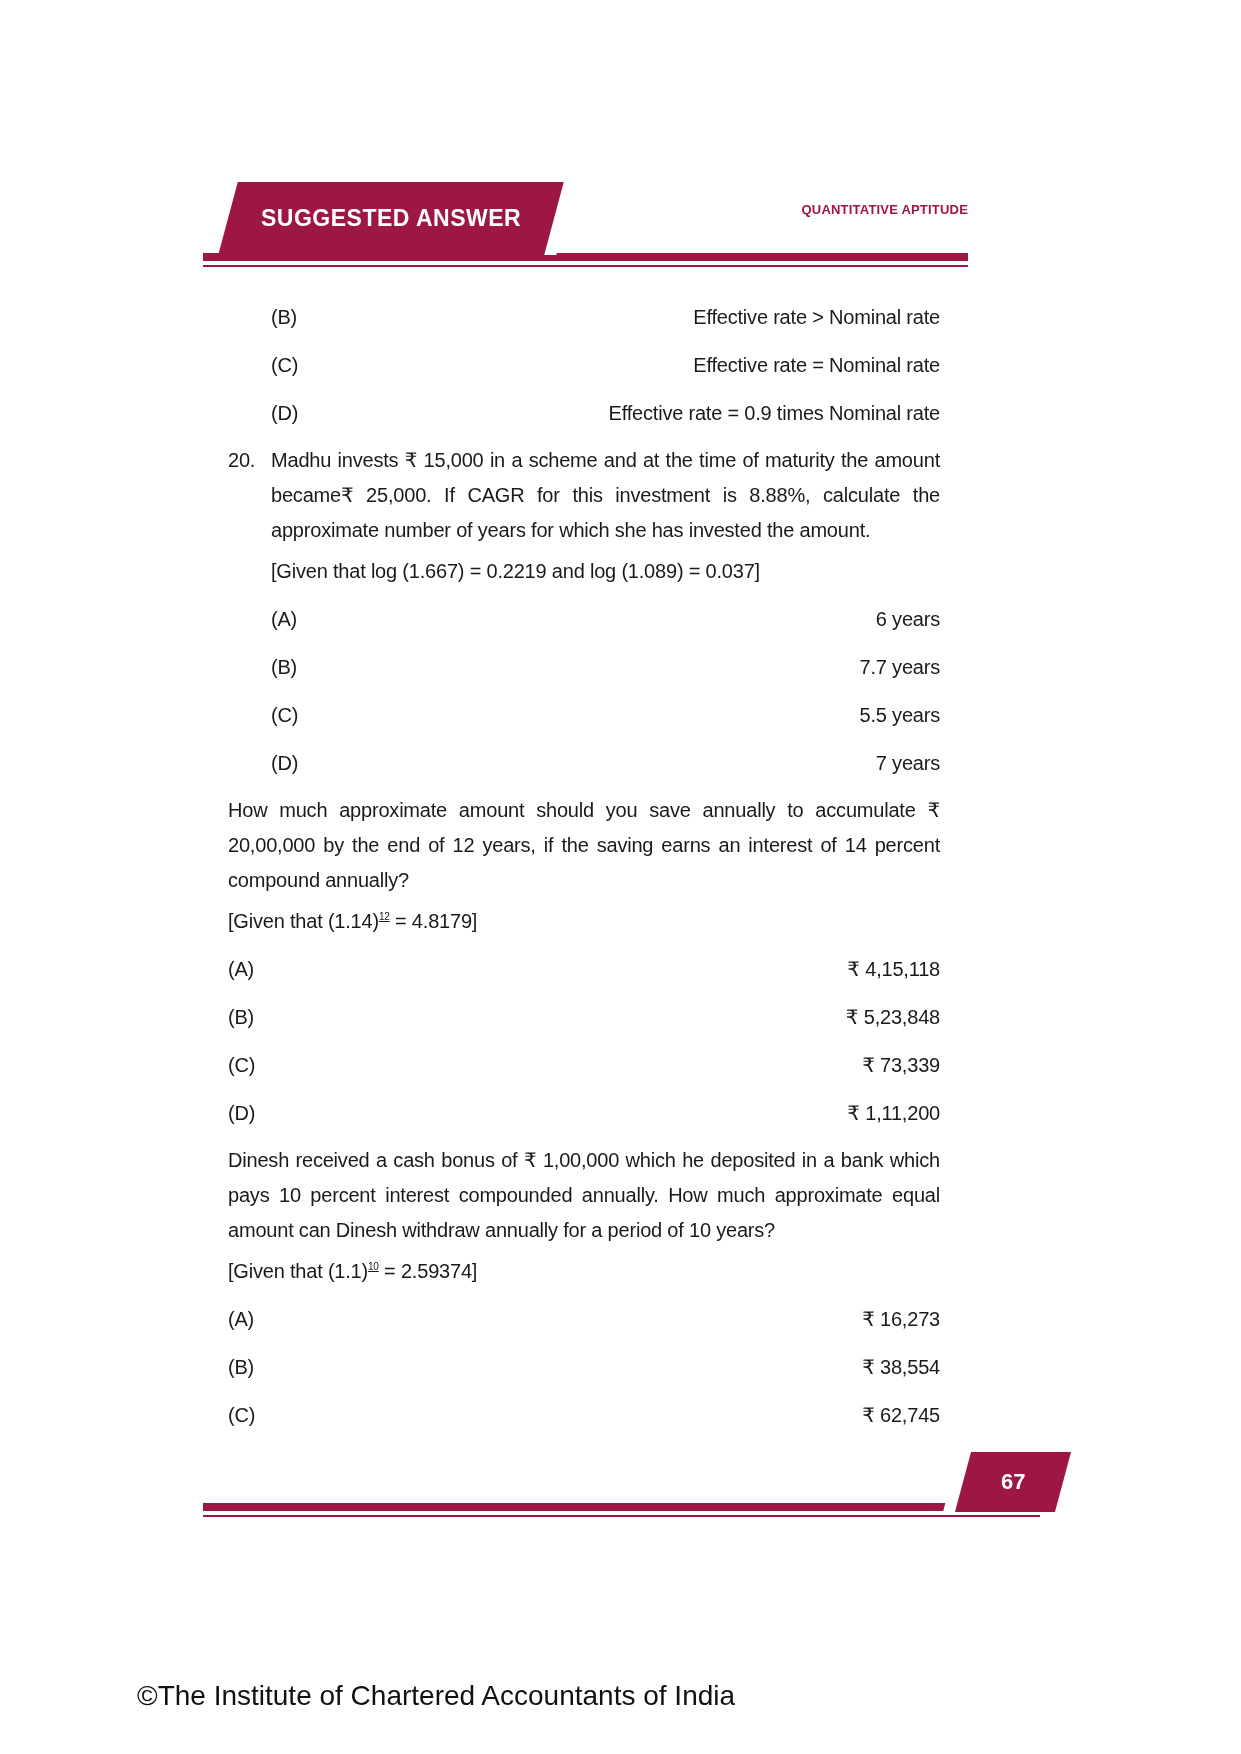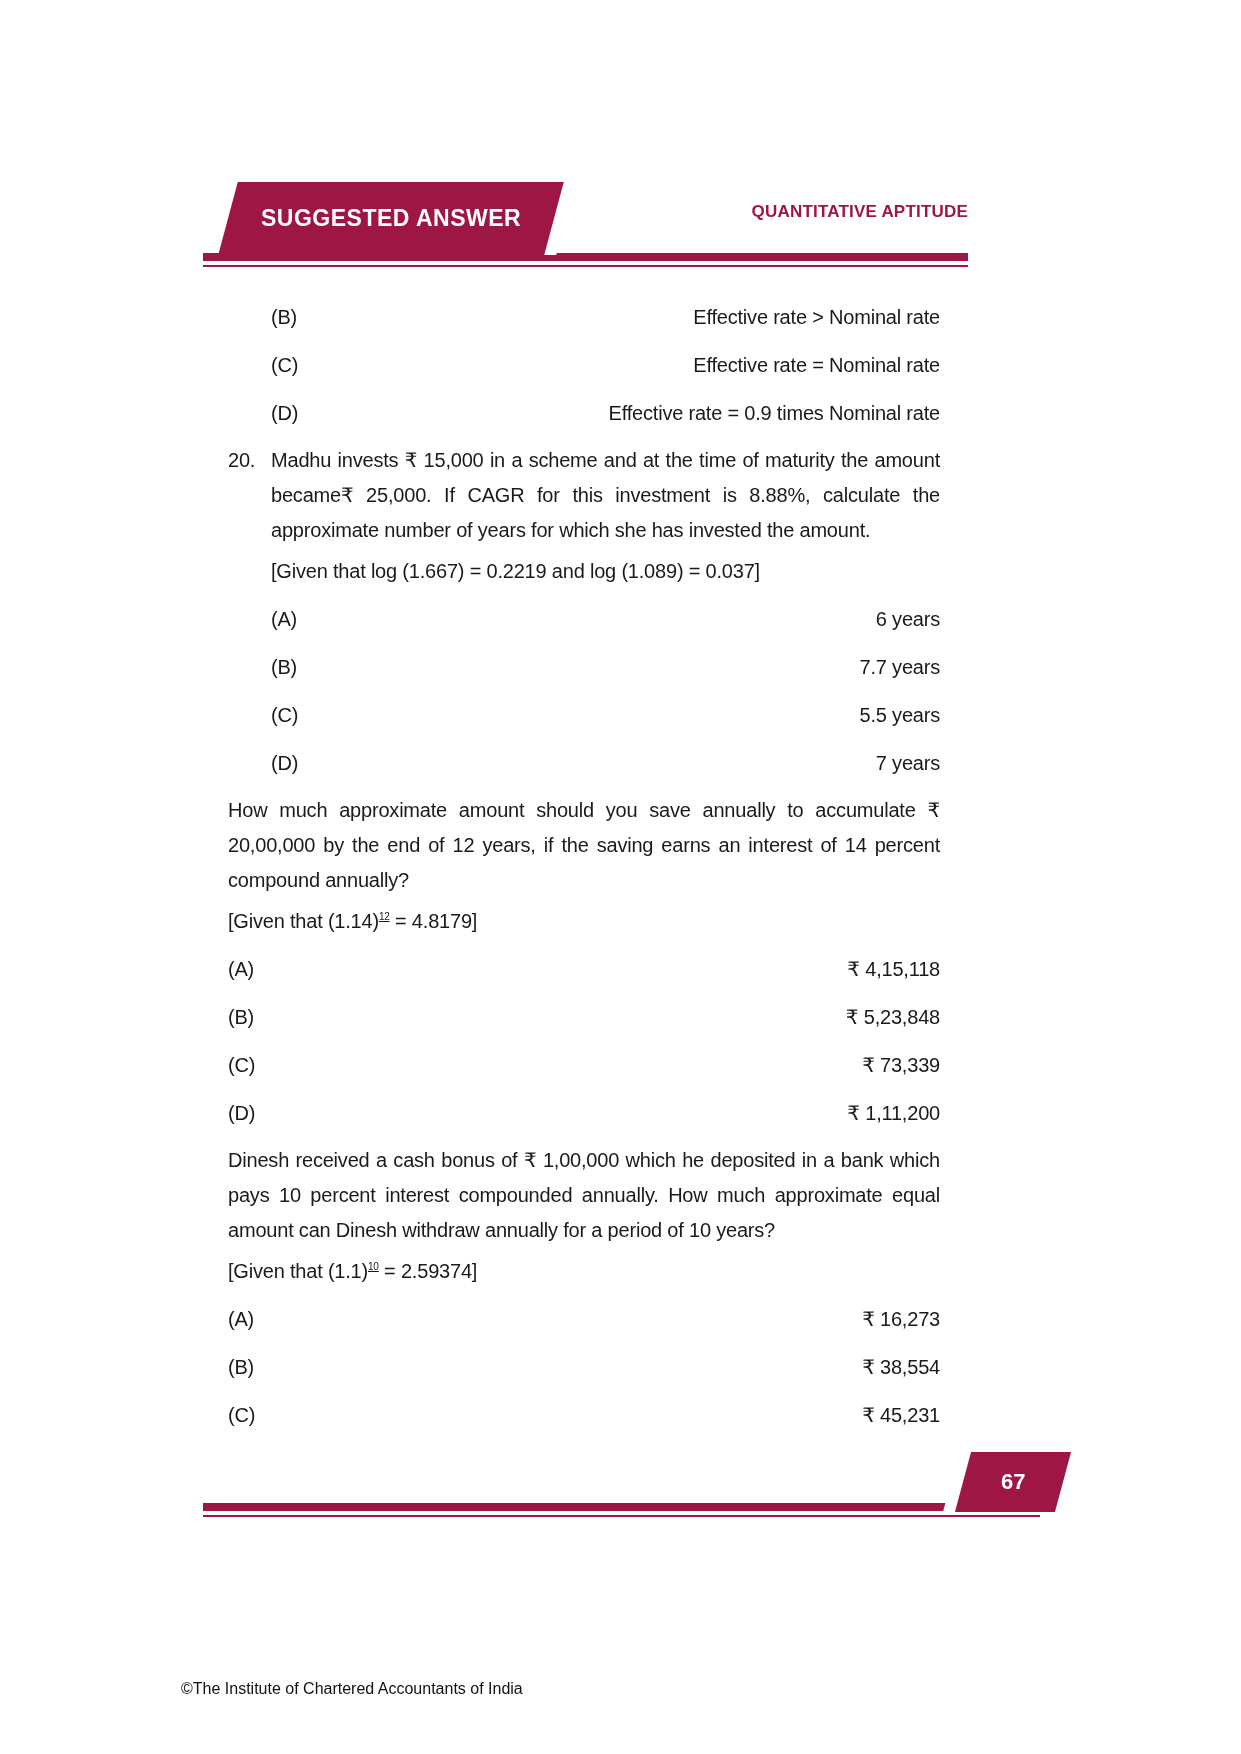--- a/index.html
+++ b/index.html
@@ -31,21 +31,21 @@
     font-weight: bold;
     font-size: 23px;
     letter-spacing: 0.5px;
     white-space: nowrap;
   }
   .header-title {
     position: absolute;
     top: 202px; right: 273px;
     color: var(--accent, #9e1643);
     font-weight: bold;
-    font-size: 17px;
+    font-size: 13px;
     letter-spacing: 0.2px;
     z-index: 1;
   }
   .rule { background: var(--accent, #9e1643); position: absolute; z-index: 1; }
   .rule-top-thick { left: 203px; top: 253px; width: 765px; height: 8px; }
   .rule-top-thin  { left: 203px; top: 265px; width: 765px; height: 2px; }
 
   
   .content {
     position: absolute;
@@ -77,23 +77,22 @@
     box-shadow: -12px 0 0 #ffffff;
     display: flex; align-items: center; justify-content: center;
     z-index: 2;
   }
   .page-badge .badge-text { font-size: 22px; letter-spacing: 0; }
   .rule-bottom-thick { left: 203px; top: 1503px; width: 837px; height: 8px; }
   .rule-bottom-thin  { left: 203px; top: 1515px; width: 837px; height: 2px; }
   .footer-copyright {
     position: absolute;
     left: 137px; top: 1680px;
-    font-size: 16px;
+    font-size: 28px;
     color: #111111;
-    margin-left: 44px;
   }
 </style>
 </head>
 <body>
 
 <div class="page">
 
   <div class="header-badge">
     <span class="badge-text">SUGGESTED ANSWER</span>
   </div>
@@ -172,21 +171,21 @@
         <div class="opt">
           <span class="opt-label">(A)</span>
           <span class="opt-text">₹ 16,273</span>
         </div>
         <div class="opt">
           <span class="opt-label">(B)</span>
           <span class="opt-text">₹ 38,554</span>
         </div>
         <div class="opt">
           <span class="opt-label">(C)</span>
-          <span class="opt-text">₹ 45,231</span>
+          <span class="opt-text">₹ 62,745</span>
         </div>
       </div>
     </div>
 
   </div>
 
   <div class="page-badge">
     <span class="badge-text">67</span>
   </div>
   <div class="rule rule-bottom-thick"></div>

